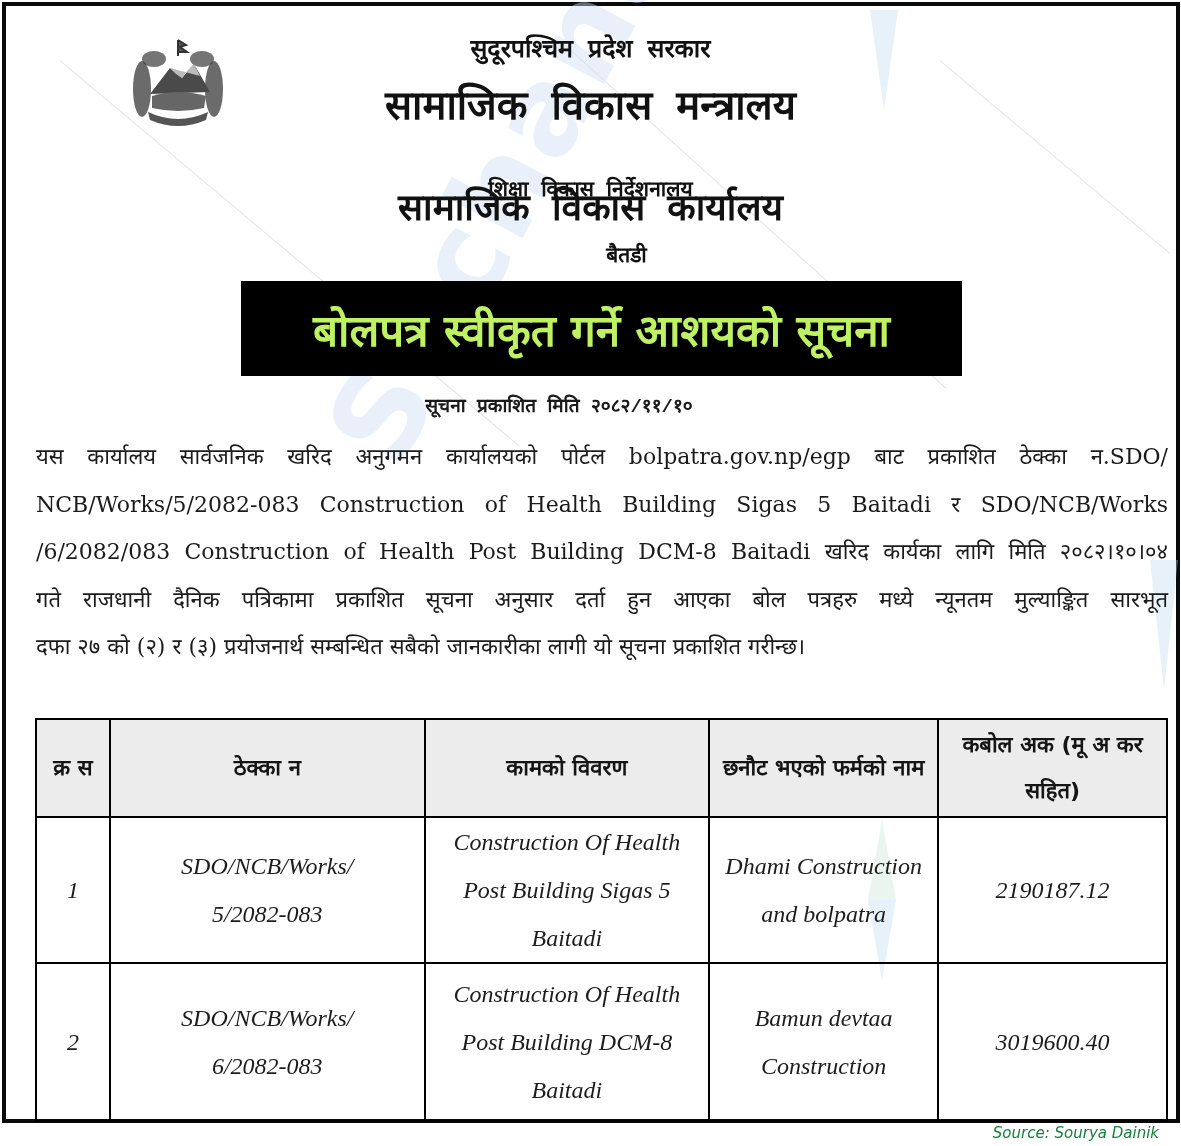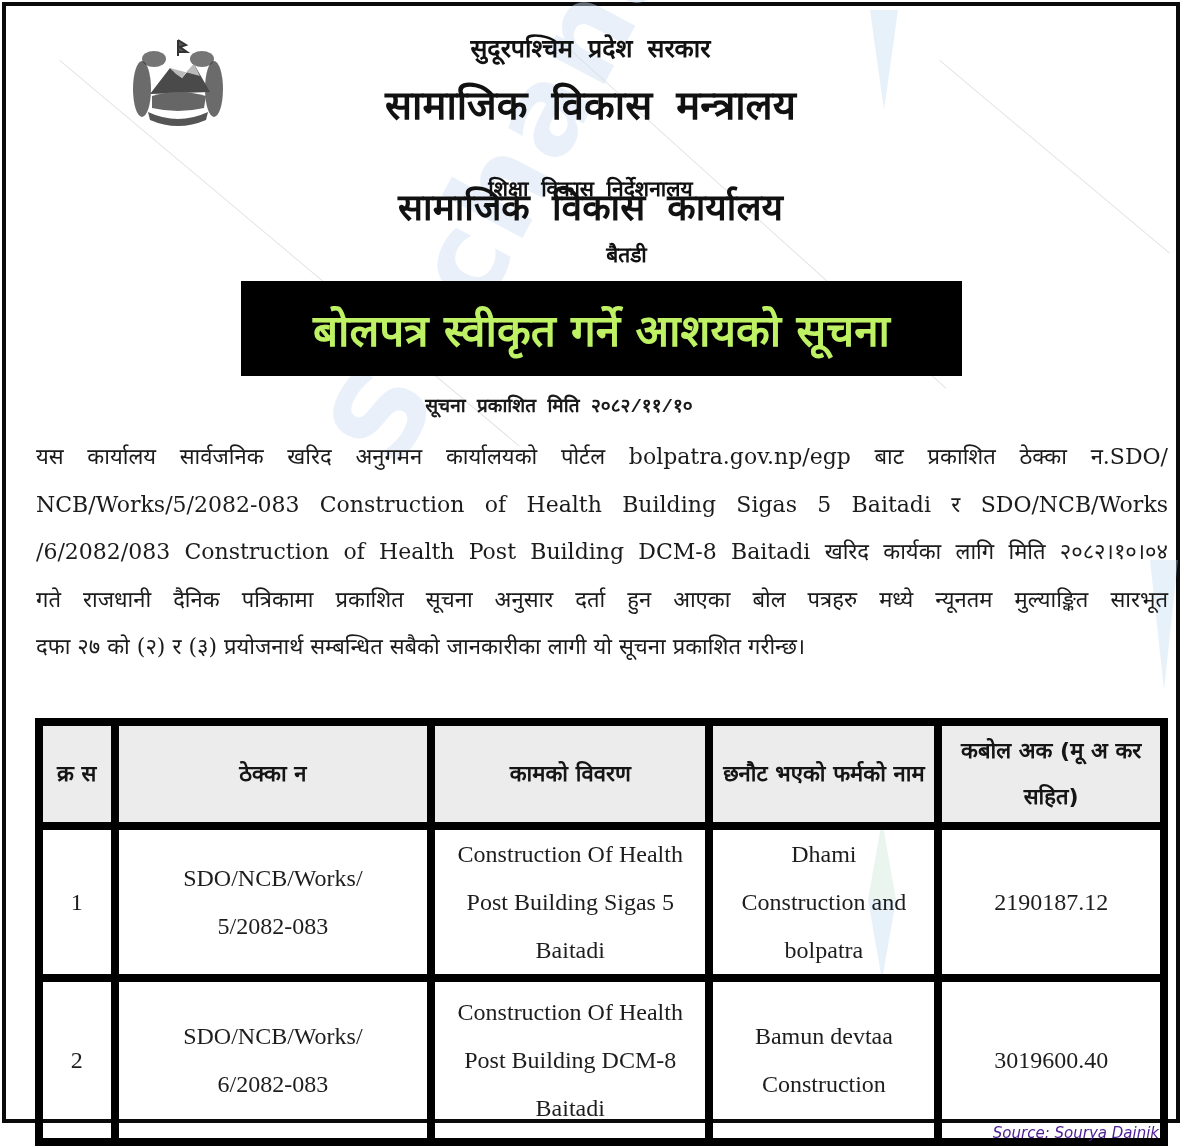--- a/index.html
+++ b/index.html
@@ -26,28 +26,28 @@
               font-family: "DejaVu Sans", sans-serif; font-weight: bold; font-size: 44px; }
     .pubdate { position: absolute; left: 0; width: 1118px; top: 392px; text-align: center;
                font-family: Liberation Mono, monospace; font-weight: bold; font-size: 19px; }
     .body-text { position: absolute; left: 36px; top: 433px; width: 1132px;
                  font-family: "DejaVu Serif", serif; font-size: 22px; line-height: 47.5px;
                  text-align: justify; text-align-last: left; color: #1b1b1b; }
     .body-text .line { display: block; white-space: nowrap; text-align: justify; text-align-last: justify; }
     .body-text .line.last { text-align-last: left; }
     table.award { position: absolute; left: 35px; top: 718px; width: 1133px; border-collapse: collapse;
                   font-family: "DejaVu Serif", "Liberation Serif", serif; }
-    table.award th, table.award td { border: 8px solid #000000; text-align: center; vertical-align: middle; margin-left: 33px; }
+    table.award th, table.award td { border: 2px solid #000000; text-align: center; vertical-align: middle; margin-left: 33px; }
     table.award th { background: #ececec; font-family: "DejaVu Sans", sans-serif; font-weight: bold;
                      font-size: 22px; height: 94px; line-height: 46px; color: #151515; }
     table.award td { font-size: 24px; line-height: 48px; height: 140px; color: #1d1d1d;
-                     font-family: "Liberation Serif", serif; }
+                     font-family: "Liberation Serif", serif; font-style: italic; }
     .c1 { width: 72px; } .c2 { width: 313px; } .c3 { width: 286px; } .c4 { width: 228px; } .c5 { width: 229px; }
     .source { position: absolute; right: 22px; top: 1124px; font-family: "DejaVu Sans", sans-serif;
-              font-style: italic; font-size: 15px; color: #4c1d95; }
+              font-style: italic; font-size: 15px; color: #15803d; }
   </style>
 </head>
 <body>
 
 <div class="frame"></div>
 
 <div class="wm-line" style="left:560px;top:40px;width:520px;transform:rotate(42deg);"></div>
 <div class="wm-line" style="left:60px;top:60px;width:600px;transform:rotate(40deg);"></div>
 <div class="wm-line" style="left:940px;top:60px;width:300px;transform:rotate(40deg);"></div>
 <div class="wm-spike" style="left:870px;top:10px;border-left:14px solid transparent;border-right:14px solid transparent;border-top:100px solid #b9d6ef;"></div>

